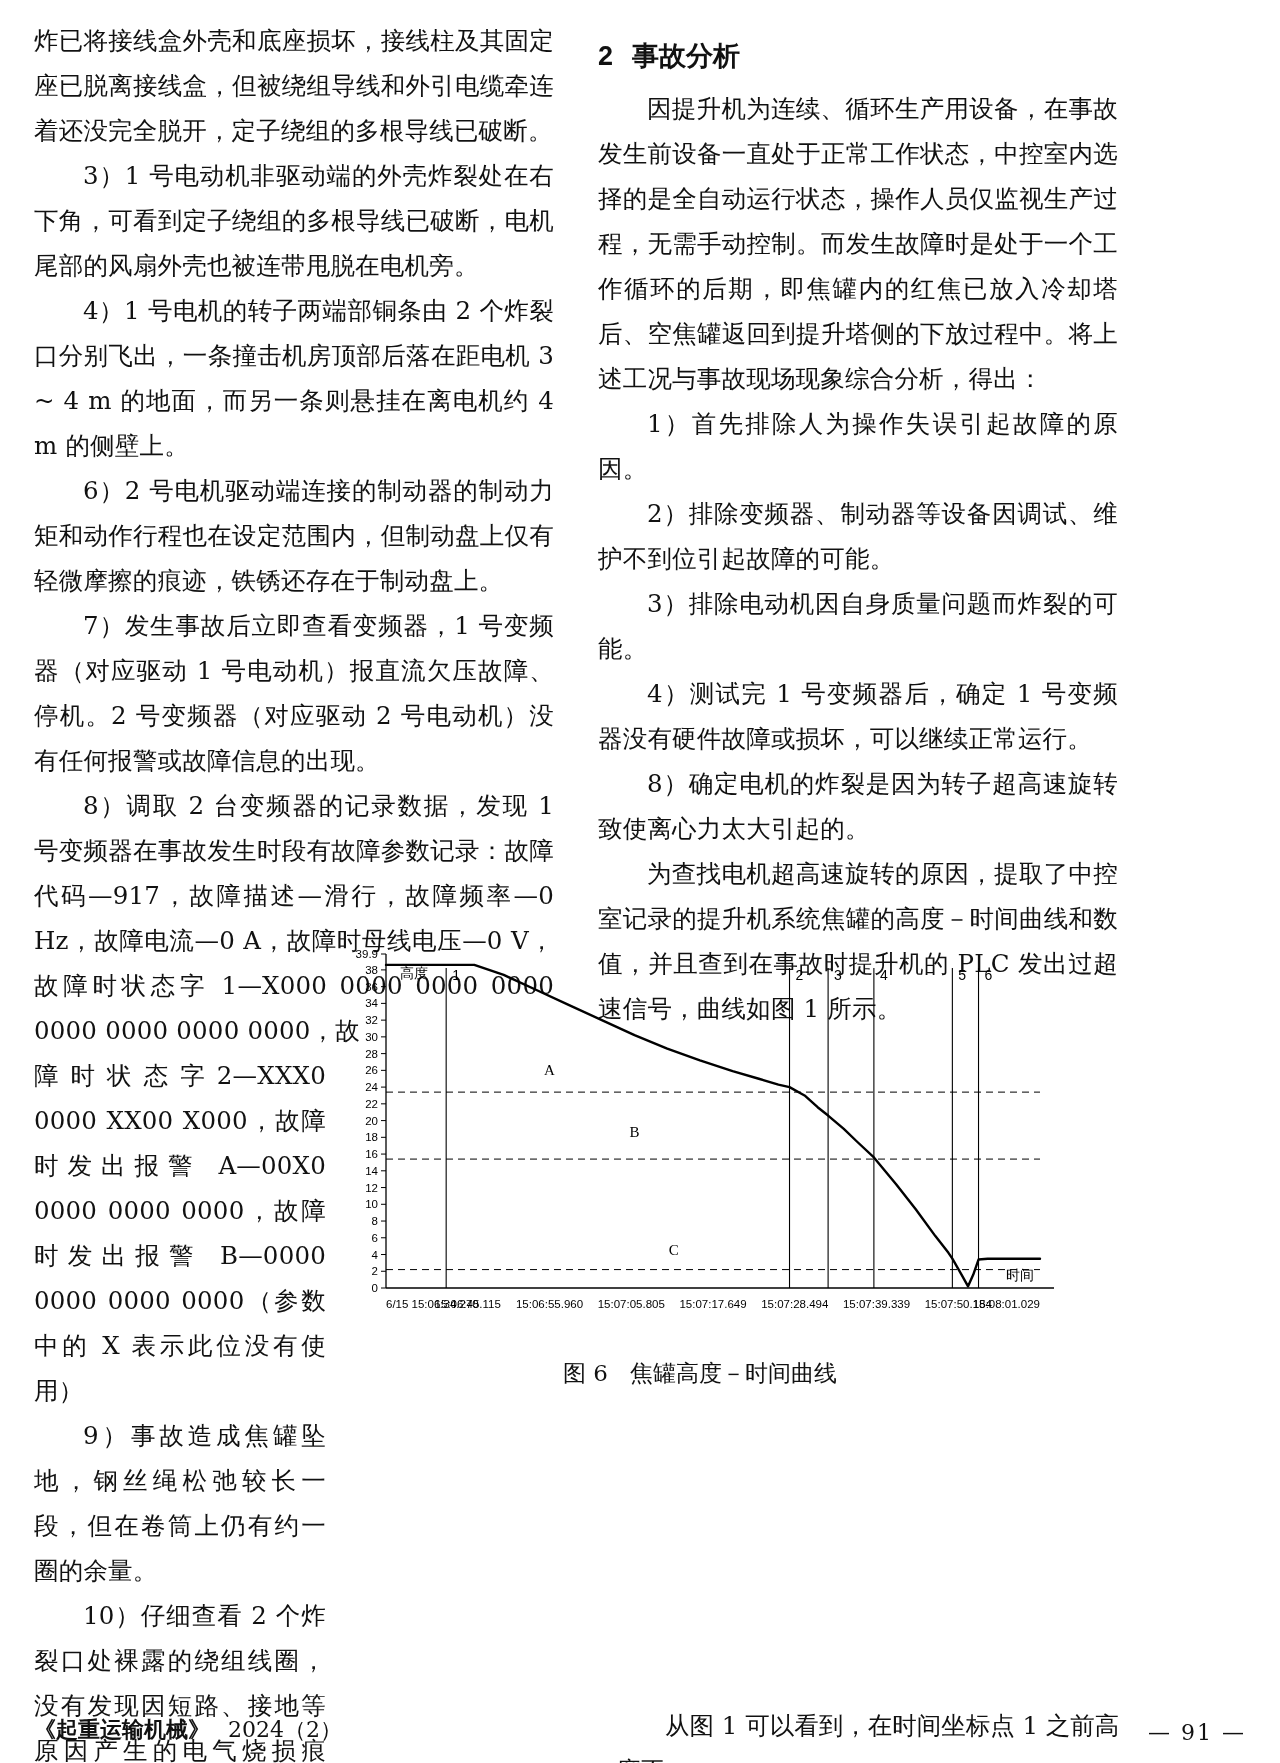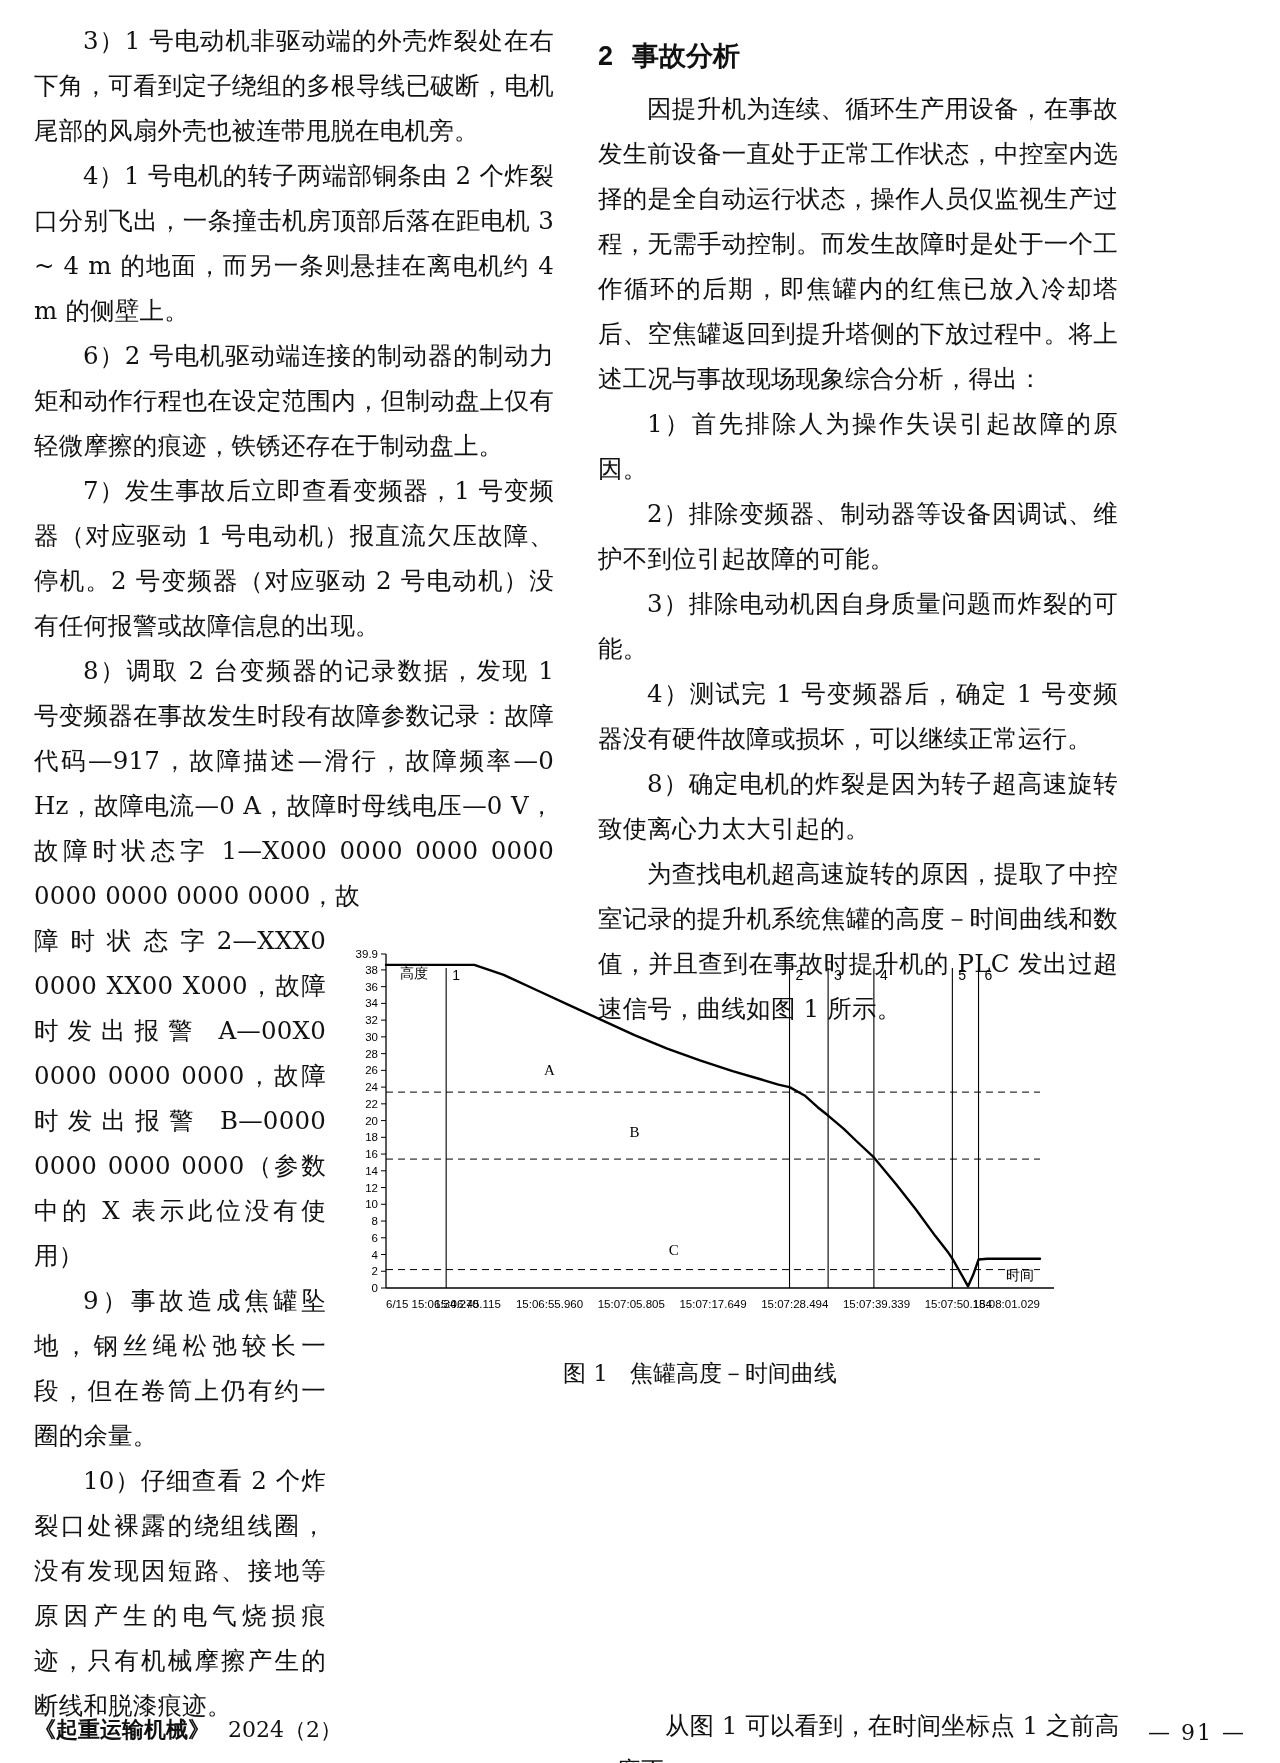--- a/index.html
+++ b/index.html
@@ -82,20 +82,21 @@
   .footer .pageno { letter-spacing:2px; }
 </style>
 </head>
 <body>
 
 <div class="page">
 
   <div class="cols">
 
     <div class="col">
+      <p class="para">炸已将接线盒外壳和底座损坏，接线柱及其固定座已脱离接线盒，但被绕组导线和外引电缆牵连着还没完全脱开，定子绕组的多根导线已破断。</p>
       <p class="para indent">3）1 号电动机非驱动端的外壳炸裂处在右下角，可看到定子绕组的多根导线已破断，电机尾部的风扇外壳也被连带甩脱在电机旁。</p>
       <p class="para indent">4）1 号电机的转子两端部铜条由 2 个炸裂口分别飞出，一条撞击机房顶部后落在距电机 3 ~ 4 m 的地面，而另一条则悬挂在离电机约 4 m 的侧壁上。</p>
       <p class="para indent">6）2 号电机驱动端连接的制动器的制动力矩和动作行程也在设定范围内，但制动盘上仅有轻微摩擦的痕迹，铁锈还存在于制动盘上。</p>
       <p class="para indent">7）发生事故后立即查看变频器，1 号变频器（对应驱动 1 号电动机）报直流欠压故障、停机。2 号变频器（对应驱动 2 号电动机）没有任何报警或故障信息的出现。</p>
       <p class="para indent">8）调取 2 台变频器的记录数据，发现 1 号变频器在事故发生时段有故障参数记录：故障代码—917，故障描述—滑行，故障频率—0 Hz，故障电流—0 A，故障时母线电压—0 V，故障时状态字 1—X000 0000 0000 0000 0000 0000 0000 0000，故</p>
 
       <div class="left-narrow">
         <p class="para">障 时 状 态 字 2—XXX0 0000 XX00 X000，故障时发出报警 A—00X0 0000 0000 0000，故障时发出报警 B—0000 0000 0000 0000（参数中的 X 表示此位没有使用）</p>
         <p class="para indent">9）事故造成焦罐坠地，钢丝绳松弛较长一段，但在卷筒上仍有约一圈的余量。</p>
         <p class="para indent">10）仔细查看 2 个炸裂口处裸露的绕组线圈，没有发现因短路、接地等原因产生的电气烧损痕迹，只有机械摩擦产生的断线和脱漆痕迹。</p>
@@ -191,21 +192,21 @@
           <text x="219.5" y="368" text-anchor="middle" font-size="11.5" fill="#000" font-family="&quot;Liberation Sans&quot;, sans-serif">15:06:55.960</text>
           <text x="301.25" y="368" text-anchor="middle" font-size="11.5" fill="#000" font-family="&quot;Liberation Sans&quot;, sans-serif">15:07:05.805</text>
           <text x="383" y="368" text-anchor="middle" font-size="11.5" fill="#000" font-family="&quot;Liberation Sans&quot;, sans-serif">15:07:17.649</text>
           <text x="464.75" y="368" text-anchor="middle" font-size="11.5" fill="#000" font-family="&quot;Liberation Sans&quot;, sans-serif">15:07:28.494</text>
           <text x="546.5" y="368" text-anchor="middle" font-size="11.5" fill="#000" font-family="&quot;Liberation Sans&quot;, sans-serif">15:07:39.339</text>
           <text x="628.25" y="368" text-anchor="middle" font-size="11.5" fill="#000" font-family="&quot;Liberation Sans&quot;, sans-serif">15:07:50.184</text>
           <text x="710" y="368" text-anchor="end" font-size="11.5" fill="#000" font-family="&quot;Liberation Sans&quot;, sans-serif">15:08:01.029</text>
         </svg>
     </div>
     <div class="fig-caption">
-      <span class="lbl">图 1</span><span>焦罐高度－时间曲线</span>
+      <span class="lbl">图 6</span><span>焦罐高度－时间曲线</span>
     </div>
   </div>
 
   <div class="after-fig">从图 1 可以看到，在时间坐标点 1 之前高度不</div>
 
   <div class="footer">
     <div class="journal">
       <span>《起重运输机械》</span><span class="yr">2024（2）</span>
     </div>
     <div class="pageno">— 91 —</div>

